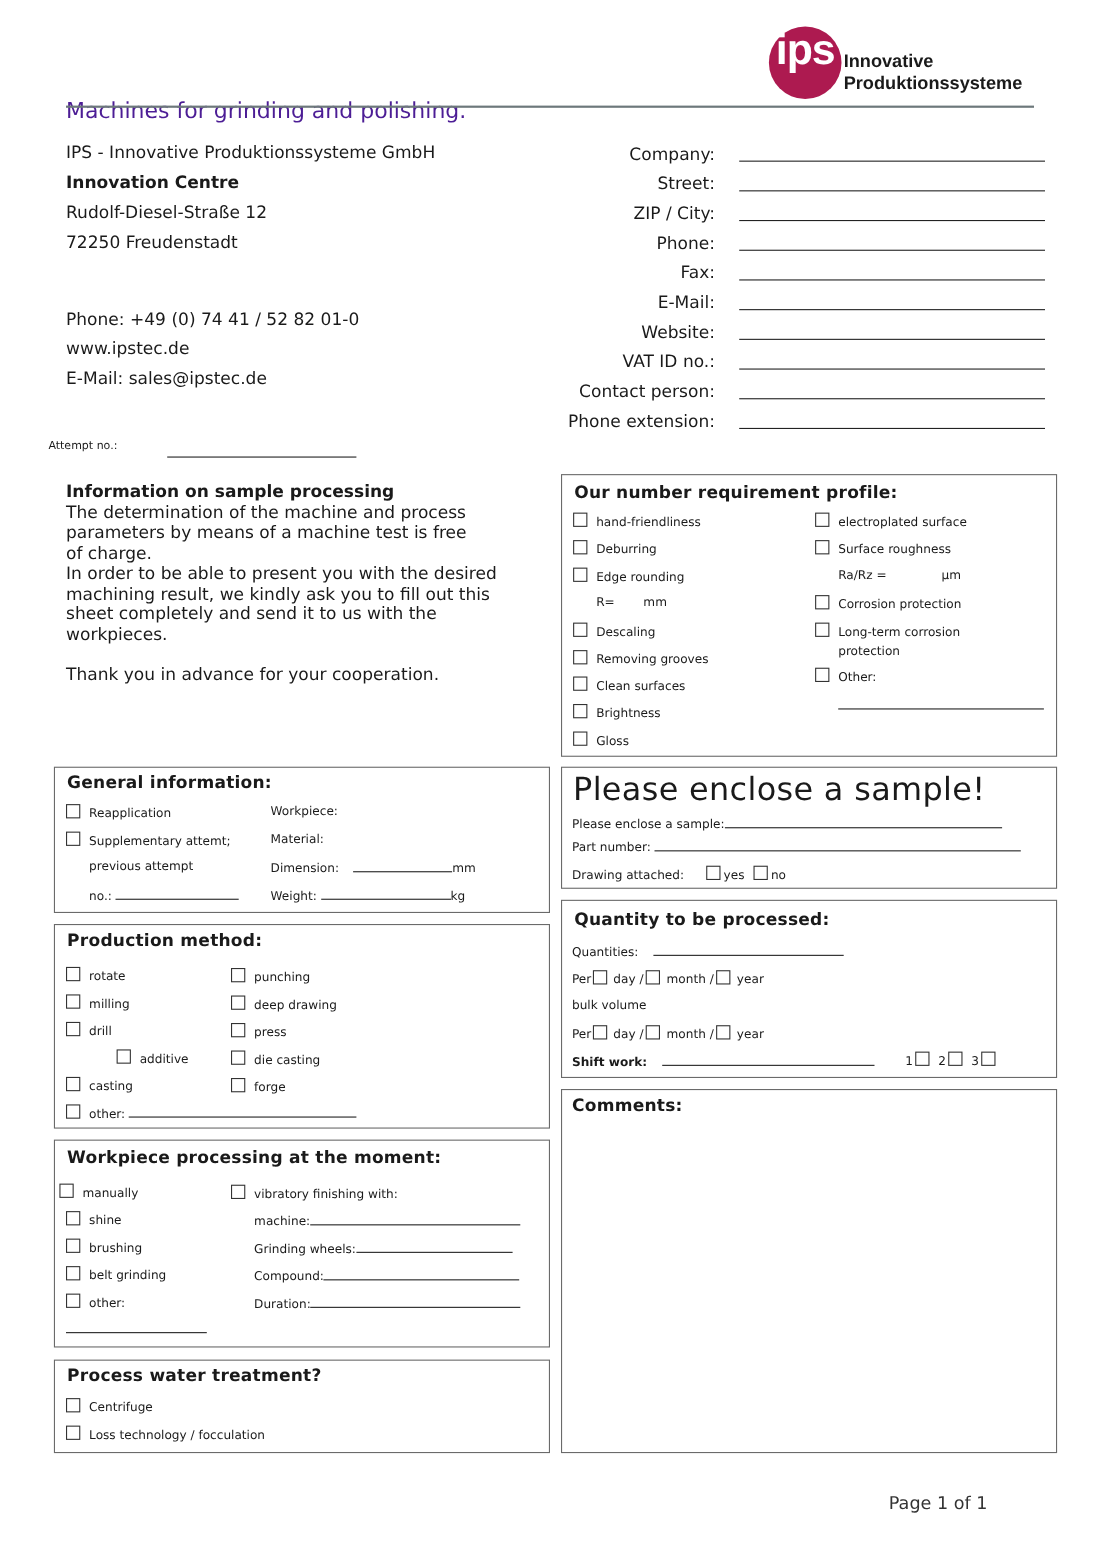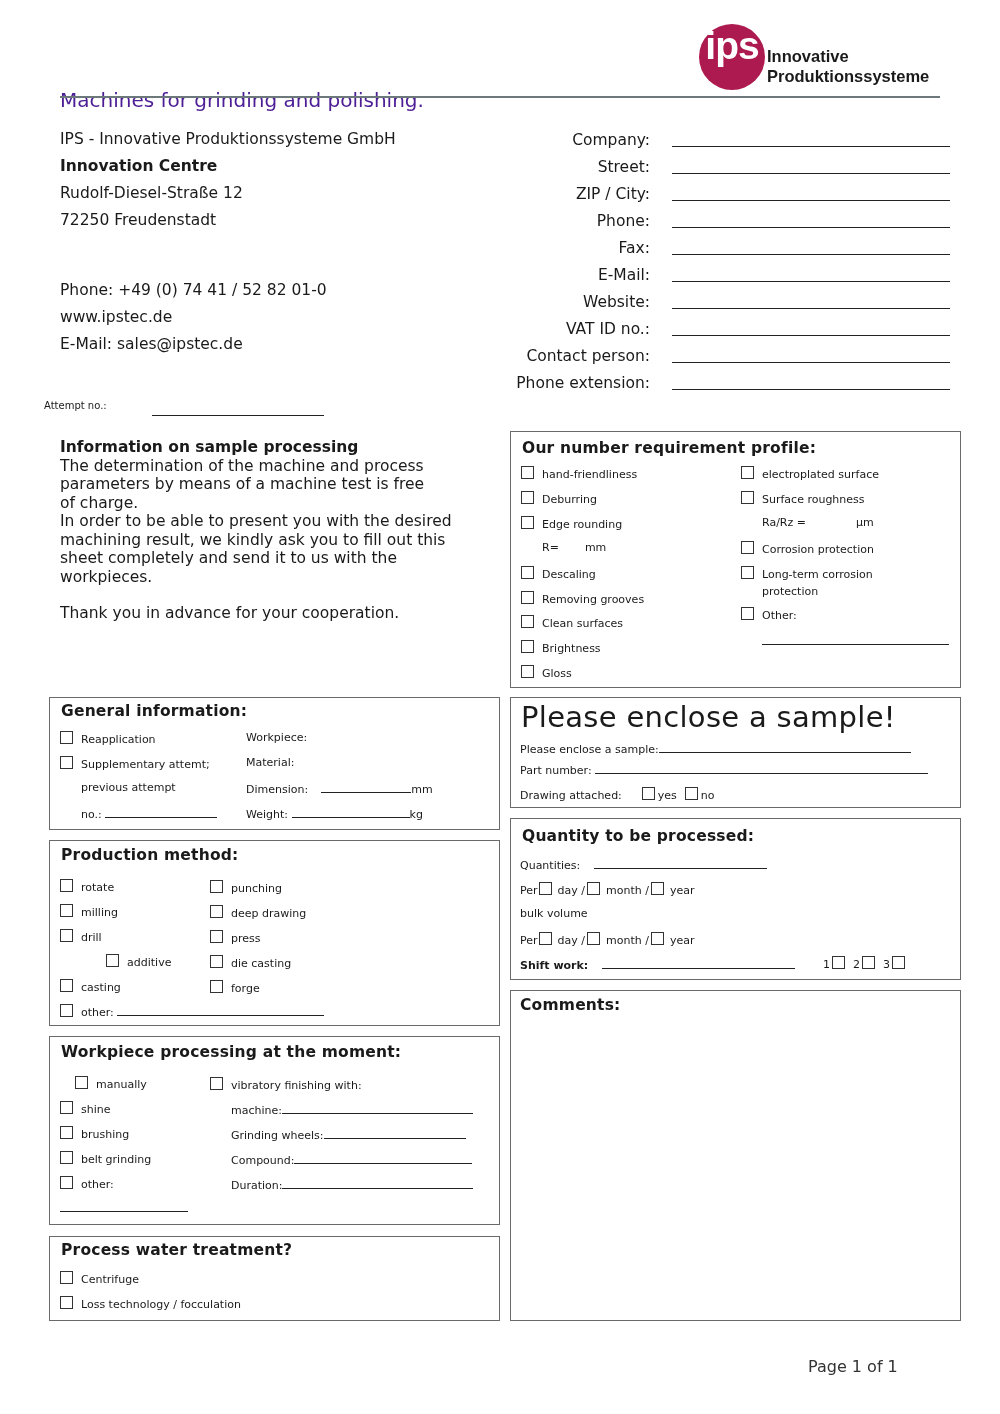--- a/index.html
+++ b/index.html
@@ -178,21 +178,21 @@
   <div class="item" style="left:9px; top:138px;font-weight:bold;"><span>Shift work:</span><span style="display:inline-block;width:14px;"></span><span class="uline" style="width:193px;"></span></div>
   <div class="item" style="left:312px; top:137px;"><span>1</span><span class="cb" style="margin:0 8px 0 2px;"></span><span>2</span><span class="cb" style="margin:0 8px 0 2px;"></span><span>3</span><span class="cb" style="margin:0 0 0 2px;"></span></div>
 </div>
 
 <div class="box" style="left:510px; top:990px; width:451px; height:331px;">
   <div class="box-title" style="top:5px; left:9px;">Comments:</div>
 </div>
 
 <div class="box" style="left:49px; top:1036px; width:451px; height:189px;">
   <div class="box-title" style="top:6px;">Workpiece processing at the moment:</div>
-  <div class="item" style="left:25px; top:39px;"><span class="cb"></span><span>manually</span></div>
+  <div class="item" style="left:4px; top:39px;"><span class="cb"></span><span>manually</span></div>
   <div class="item" style="left:10px; top:64px;"><span class="cb"></span><span>shine</span></div>
   <div class="item" style="left:10px; top:89px;"><span class="cb"></span><span>brushing</span></div>
   <div class="item" style="left:10px; top:114px;"><span class="cb"></span><span>belt grinding</span></div>
   <div class="item" style="left:10px; top:139px;"><span class="cb"></span><span>other:</span></div>
   <div class="abs" style="left:10px; top:174px; width:128px; border-bottom:1.3px solid #222;"></div>
   <div class="item" style="left:160px; top:40px;"><span class="cb"></span><span>vibratory finishing with:</span></div>
   <div class="item" style="left:181px; top:65px;"><span>machine:</span><span class="uline" style="width:191px;"></span></div>
   <div class="item" style="left:181px; top:90px;"><span>Grinding wheels:</span><span class="uline" style="width:142px;"></span></div>
   <div class="item" style="left:181px; top:115px;"><span>Compound:</span><span class="uline" style="width:178px;"></span></div>
   <div class="item" style="left:181px; top:140px;"><span>Duration:</span><span class="uline" style="width:191px;"></span></div>

